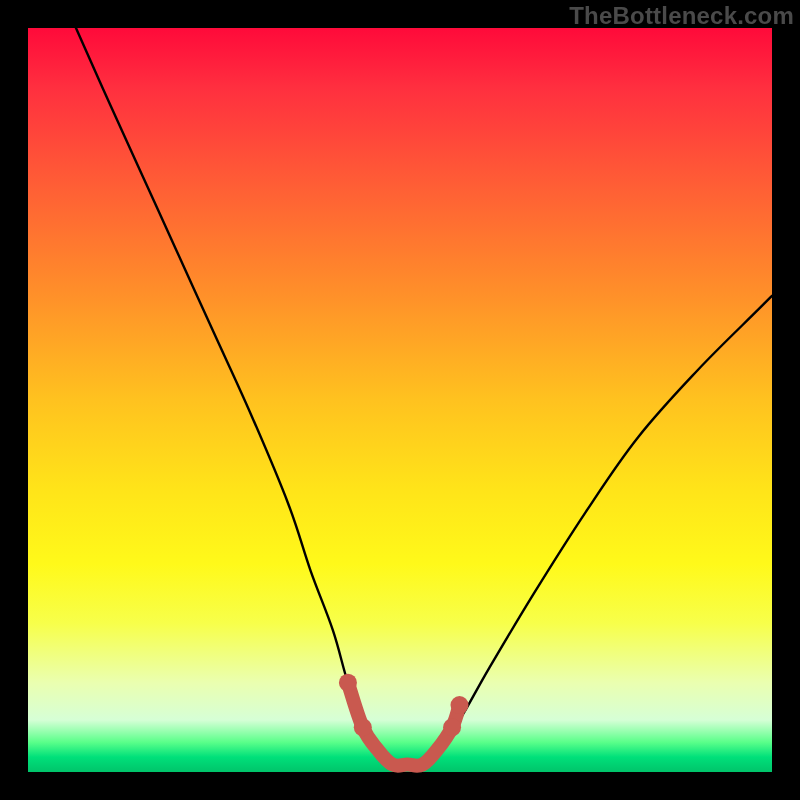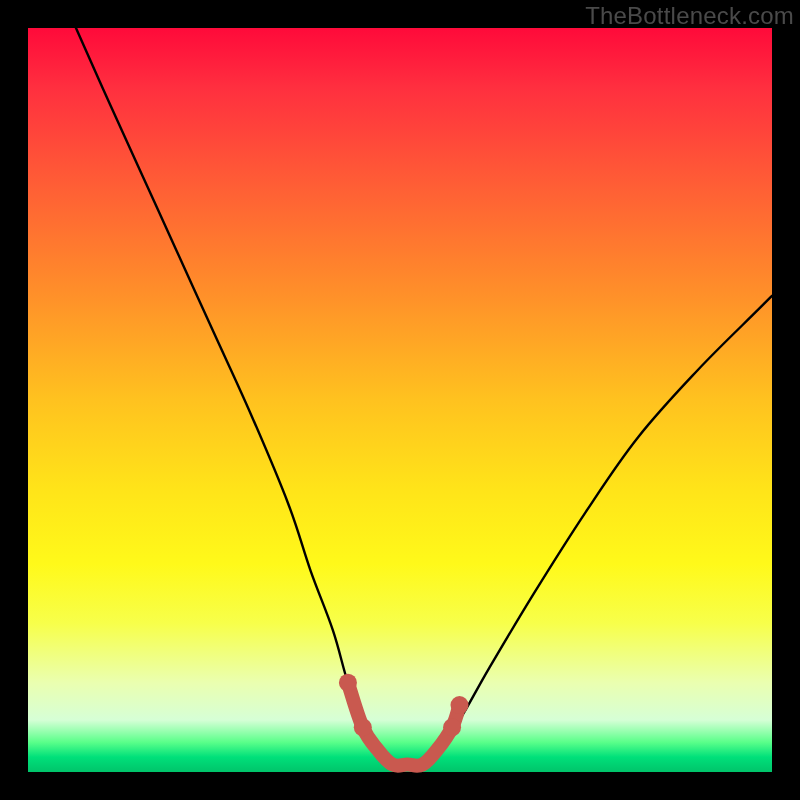--- a/index.html
+++ b/index.html
@@ -32,21 +32,21 @@
       #00e07a 98%,
       #00c46a 100%
     );
   }
   .watermark {
     position: absolute;
     top: 2px;
     right: 6px;
     color: #4a4a4a;
     font-size: 24px;
-    font-weight: 400;
+    font-weight: 700;
     letter-spacing: 0.2px;
     pointer-events: none;
   }
   svg.curve {
     position: absolute;
     left: 0;
     top: 0;
     width: 744px;
     height: 744px;
     overflow: visible;

